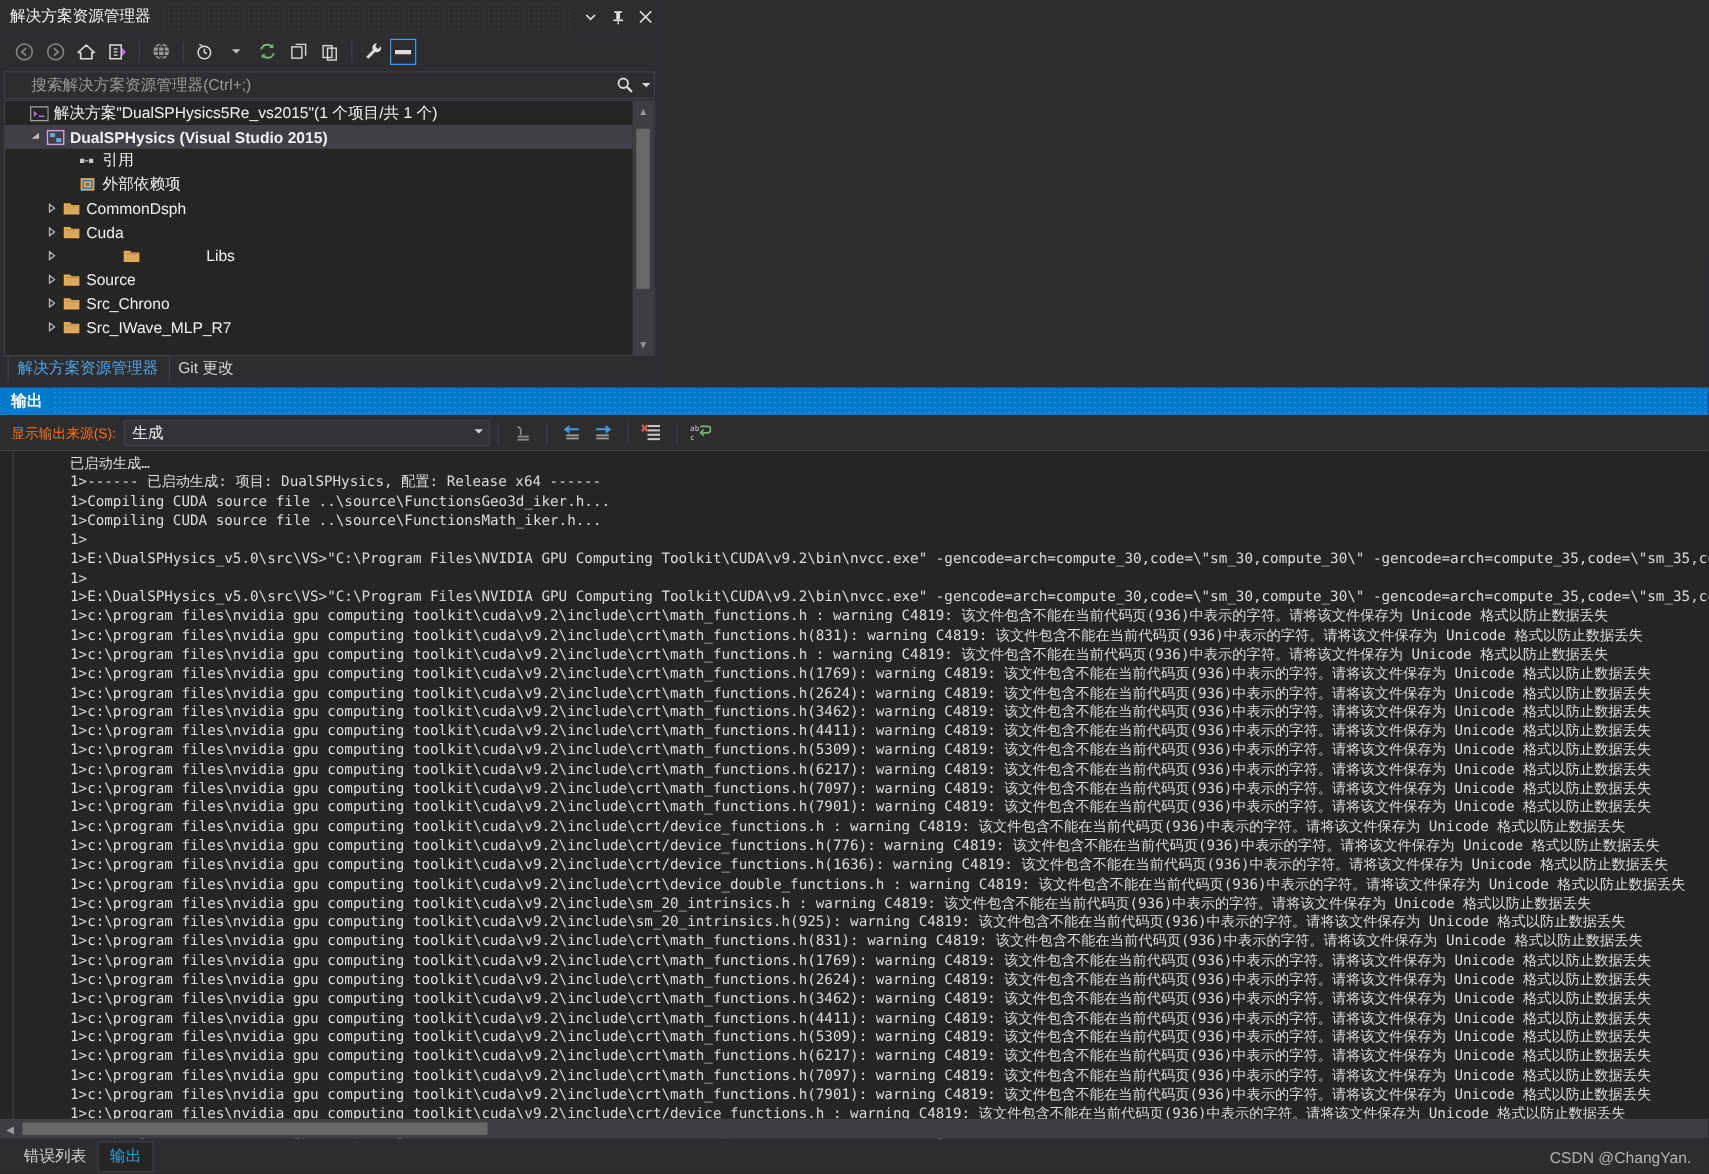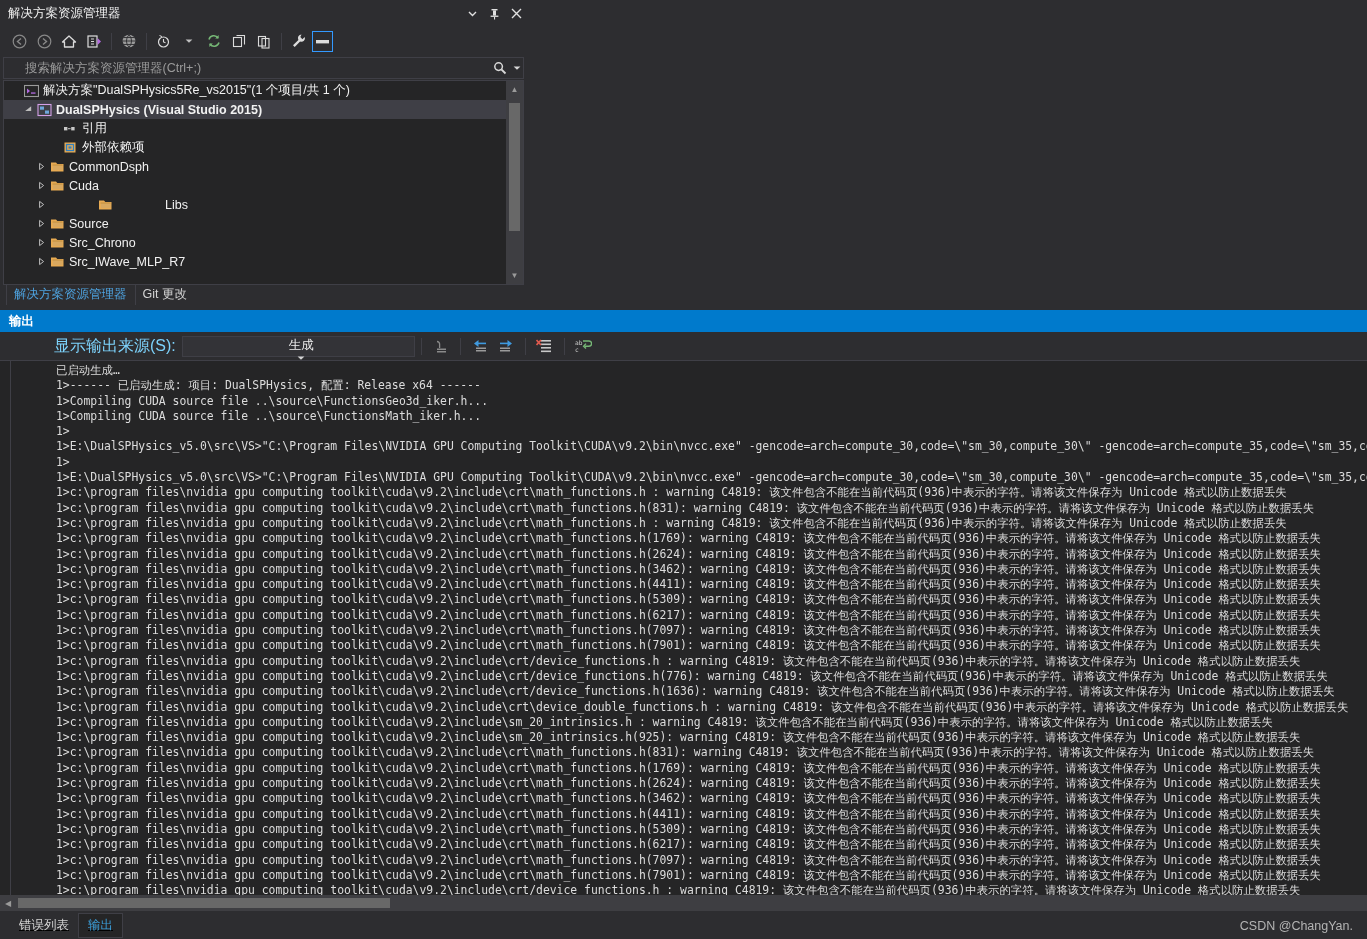--- a/index.html
+++ b/index.html
@@ -111,25 +111,25 @@
   .out-title-dots {
     flex: 1; height: 100%; margin-left: 8px;
     background-image: radial-gradient(rgba(255,255,255,0.42) 0.6px, transparent 0.7px);
     background-size: 4px 4px; background-position: 0 10px;
   }
 
   .out-toolbar {
     height: 28px; background: #2d2d30; display: flex; align-items: center;
     padding-left: 9px; gap: 0;
   }
-  .out-label { font-size: 16px; color: #7dd3fc; margin-right: 6px; white-space: nowrap; margin-left: 45px; }
+  .out-label { font-size: 11px; color: #f97316; margin-right: 6px; white-space: nowrap; }
   .out-combo {
-    width: 233px; height: 21px; background: #333337; border: 1px solid #3f3f46;
+    width: 293px; height: 21px; background: #333337; border: 1px solid #3f3f46;
     display: flex; align-items: center; color: #f1f1f1; font-size: 12.5px;
-    padding-left: 6px; cursor: default; flex-direction: column;
+    padding-left: 6px; cursor: default;
   }
   .out-combo .val { flex: 1; }
   .out-combo .caret { width: 16px; text-align: center; font-size: 8px; color: #d4d4d4; }
   .ot-sep { width: 1px; height: 17px; background: #3f3f46; margin: 0 6px; }
   .ot-icon { width: 26px; height: 22px; display:flex; align-items:center; justify-content:center; cursor: default;}
 
   .out-content {
     position: absolute; left: 0; top: 50px; width: 1367px; height: 551px;
     background: #252526; border-top: 1px solid #3f3f46; overflow: hidden;
   }
@@ -150,21 +150,21 @@
     background: #3e3e42; display: flex; align-items: center;
   }
   .hs-arrow { width: 16px; text-align: center; color: #9a9a9a; font-size: 8px; }
   .hs-thumb {
     position: absolute; left: 18px; width: 372px; height: 10px; top: 3px;
     background: #686868;
   }
 
   .bottom-tabs {
     position: absolute; left: 0; bottom: 0; width: 1367px; height: 28px;
-    background: #2d2d30; display: flex; align-items: center; padding-left: 10px; text-decoration: underline;
+    background: #2d2d30; display: flex; align-items: center; padding-left: 10px;
   }
   .b-tab { font-size: 12.5px; padding: 3px 9px; cursor: default; }
   .b-tab.inactive { color: #d4d4d4; }
   .b-tab.active { color: #3b9dd8; border: 1px solid #3f3f46; background: #252526; }
 
   .watermark {
     position: absolute; right: 14px; bottom: 6px;
     font-size: 12.5px; color: #b4b4b4;
   }
 </style>

